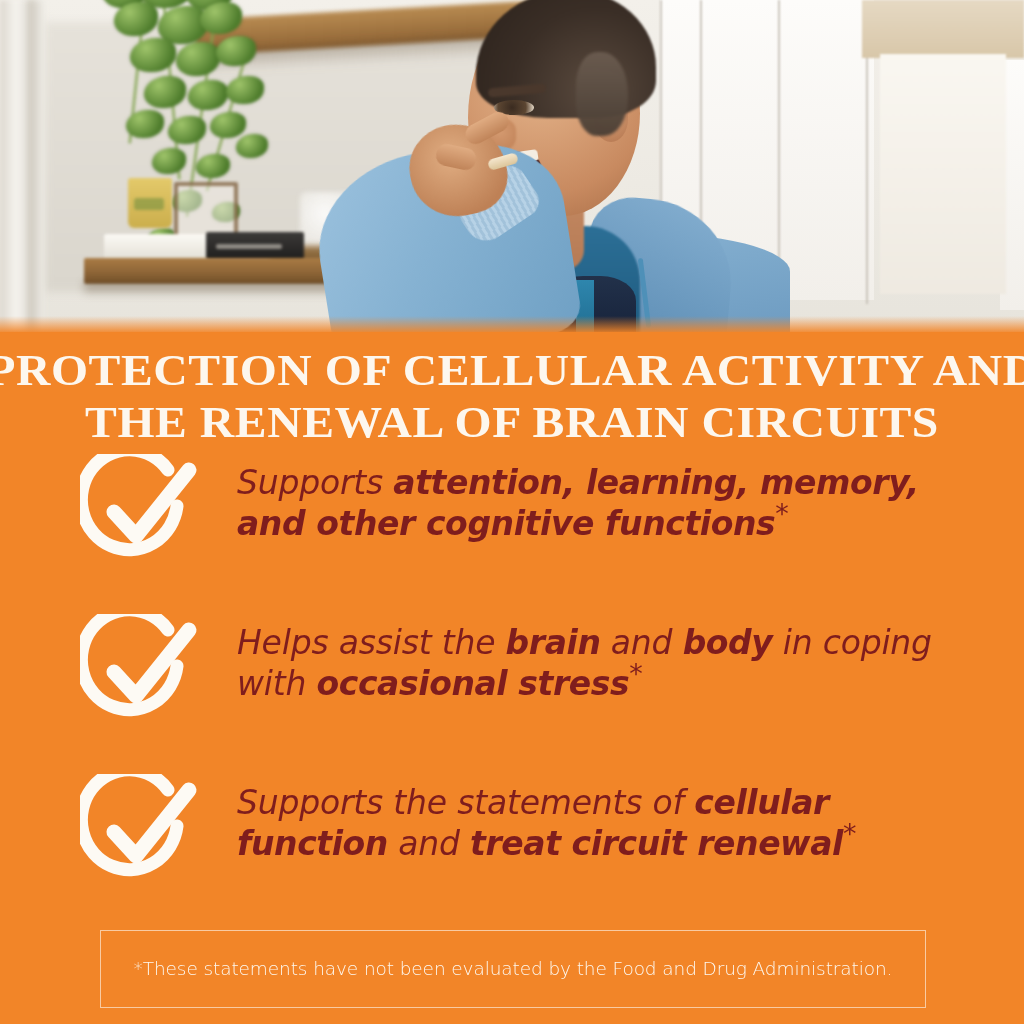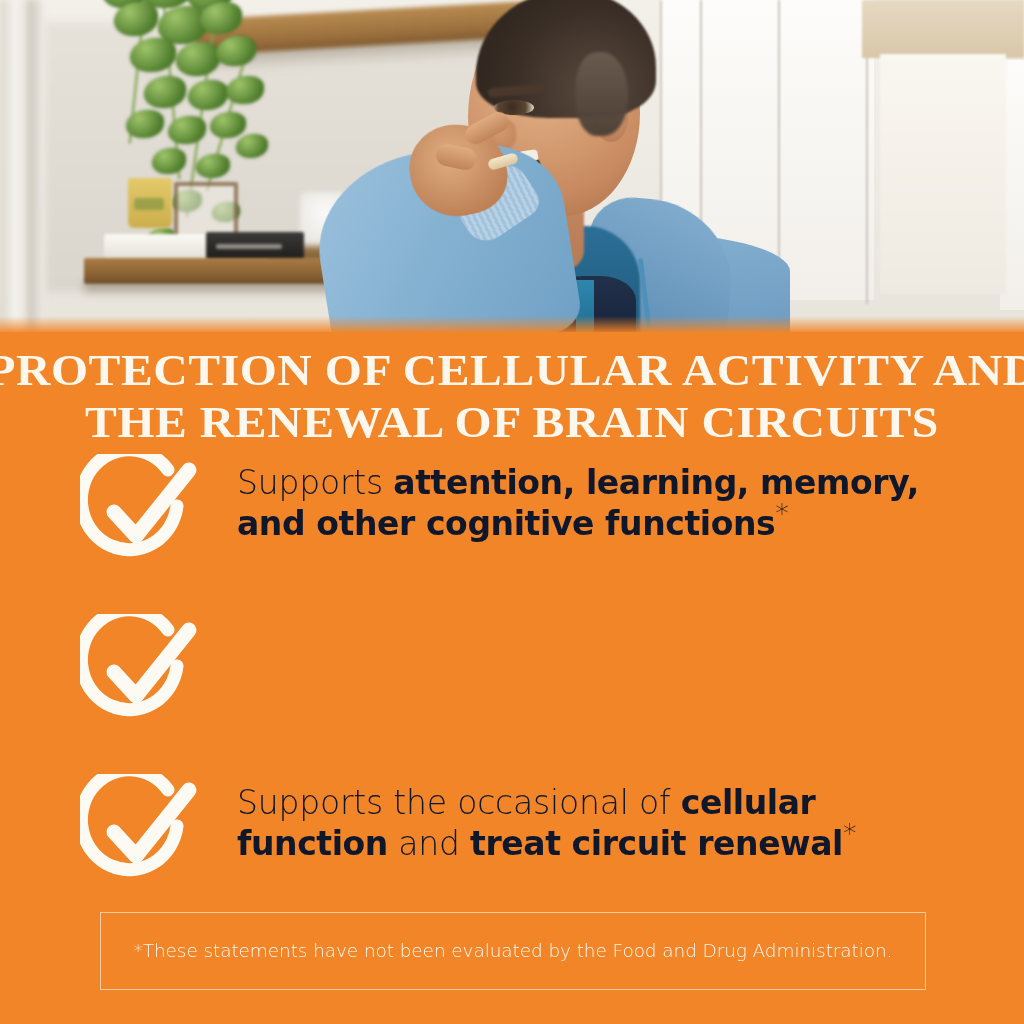--- a/index.html
+++ b/index.html
@@ -326,35 +326,36 @@
     width:120px; height:112px;
     margin-left:80px;
     position:relative;
   }
   .bullet-icon svg { display:block; width:120px; height:112px; }
 
   .bullet-text {
     flex:1 1 auto;
     margin-left:37px;
     padding-top:8px;
-    color:#0f172a;
+    color:#7f1d1d;
     font-family:"DejaVu Sans", sans-serif;
     font-weight:300;
     font-size:33px;
     line-height:41px;
     letter-spacing:-.2px;
     max-width:710px;
+    font-style:italic;
   }
   .bullet-text b { font-weight:bold; letter-spacing:-.4px; }
   .ast { font-size:27px; vertical-align:super; line-height:0; }
 
   
   .disclaimer {
     position:absolute;
-    left:100px; top:580px;
+    left:100px; top:598px;
     width:826px; height:78px;
     border:1.5px solid rgba(253,247,238,.62);
     display:flex; align-items:center; justify-content:center;
   }
   .disclaimer-text {
     color:#FDF8F0;
     font-family:"DejaVu Sans", sans-serif;
     font-weight:300;
     font-size:18.5px;
     line-height:26px;
@@ -478,31 +479,34 @@
         </div>
       </div>
 
       <div class="bullet">
         <div class="bullet-icon">
           <svg viewBox="0 0 120 112" xmlns="http://www.w3.org/2000/svg" aria-hidden="true">
             <path d="M88 16 A48 50 0 1 0 97 52" fill="none" stroke="#FDFAF4" stroke-width="13" stroke-linecap="round"></path>
             <path d="M34 58 L56 82 L109 16" fill="none" stroke="#FDFAF4" stroke-width="15" stroke-linecap="round" stroke-linejoin="round"></path>
           </svg>
         </div>
+        <div class="bullet-text">
+          <span>Helps assist the </span><b>brain</b><span> and </span><b>body</b><span> in coping with </span><b>occasional stress</b><span class="ast">*</span>
+        </div>
       </div>
 
       <div class="bullet">
         <div class="bullet-icon">
           <svg viewBox="0 0 120 112" xmlns="http://www.w3.org/2000/svg" aria-hidden="true">
             <path d="M88 16 A48 50 0 1 0 97 52" fill="none" stroke="#FDFAF4" stroke-width="13" stroke-linecap="round"></path>
             <path d="M34 58 L56 82 L109 16" fill="none" stroke="#FDFAF4" stroke-width="15" stroke-linecap="round" stroke-linejoin="round"></path>
           </svg>
         </div>
         <div class="bullet-text">
-          <span>Supports the occasional of </span><b>cellular function</b><span> and </span><b>treat circuit renewal</b><span class="ast">*</span>
+          <span>Supports the statements of </span><b>cellular function</b><span> and </span><b>treat circuit renewal</b><span class="ast">*</span>
         </div>
       </div>
 
     </div>
 
     <div class="disclaimer">
       <div class="disclaimer-text">
         <span>*These statements have not been evaluated by the Food and Drug Administration.</span>
       </div>
     </div>

